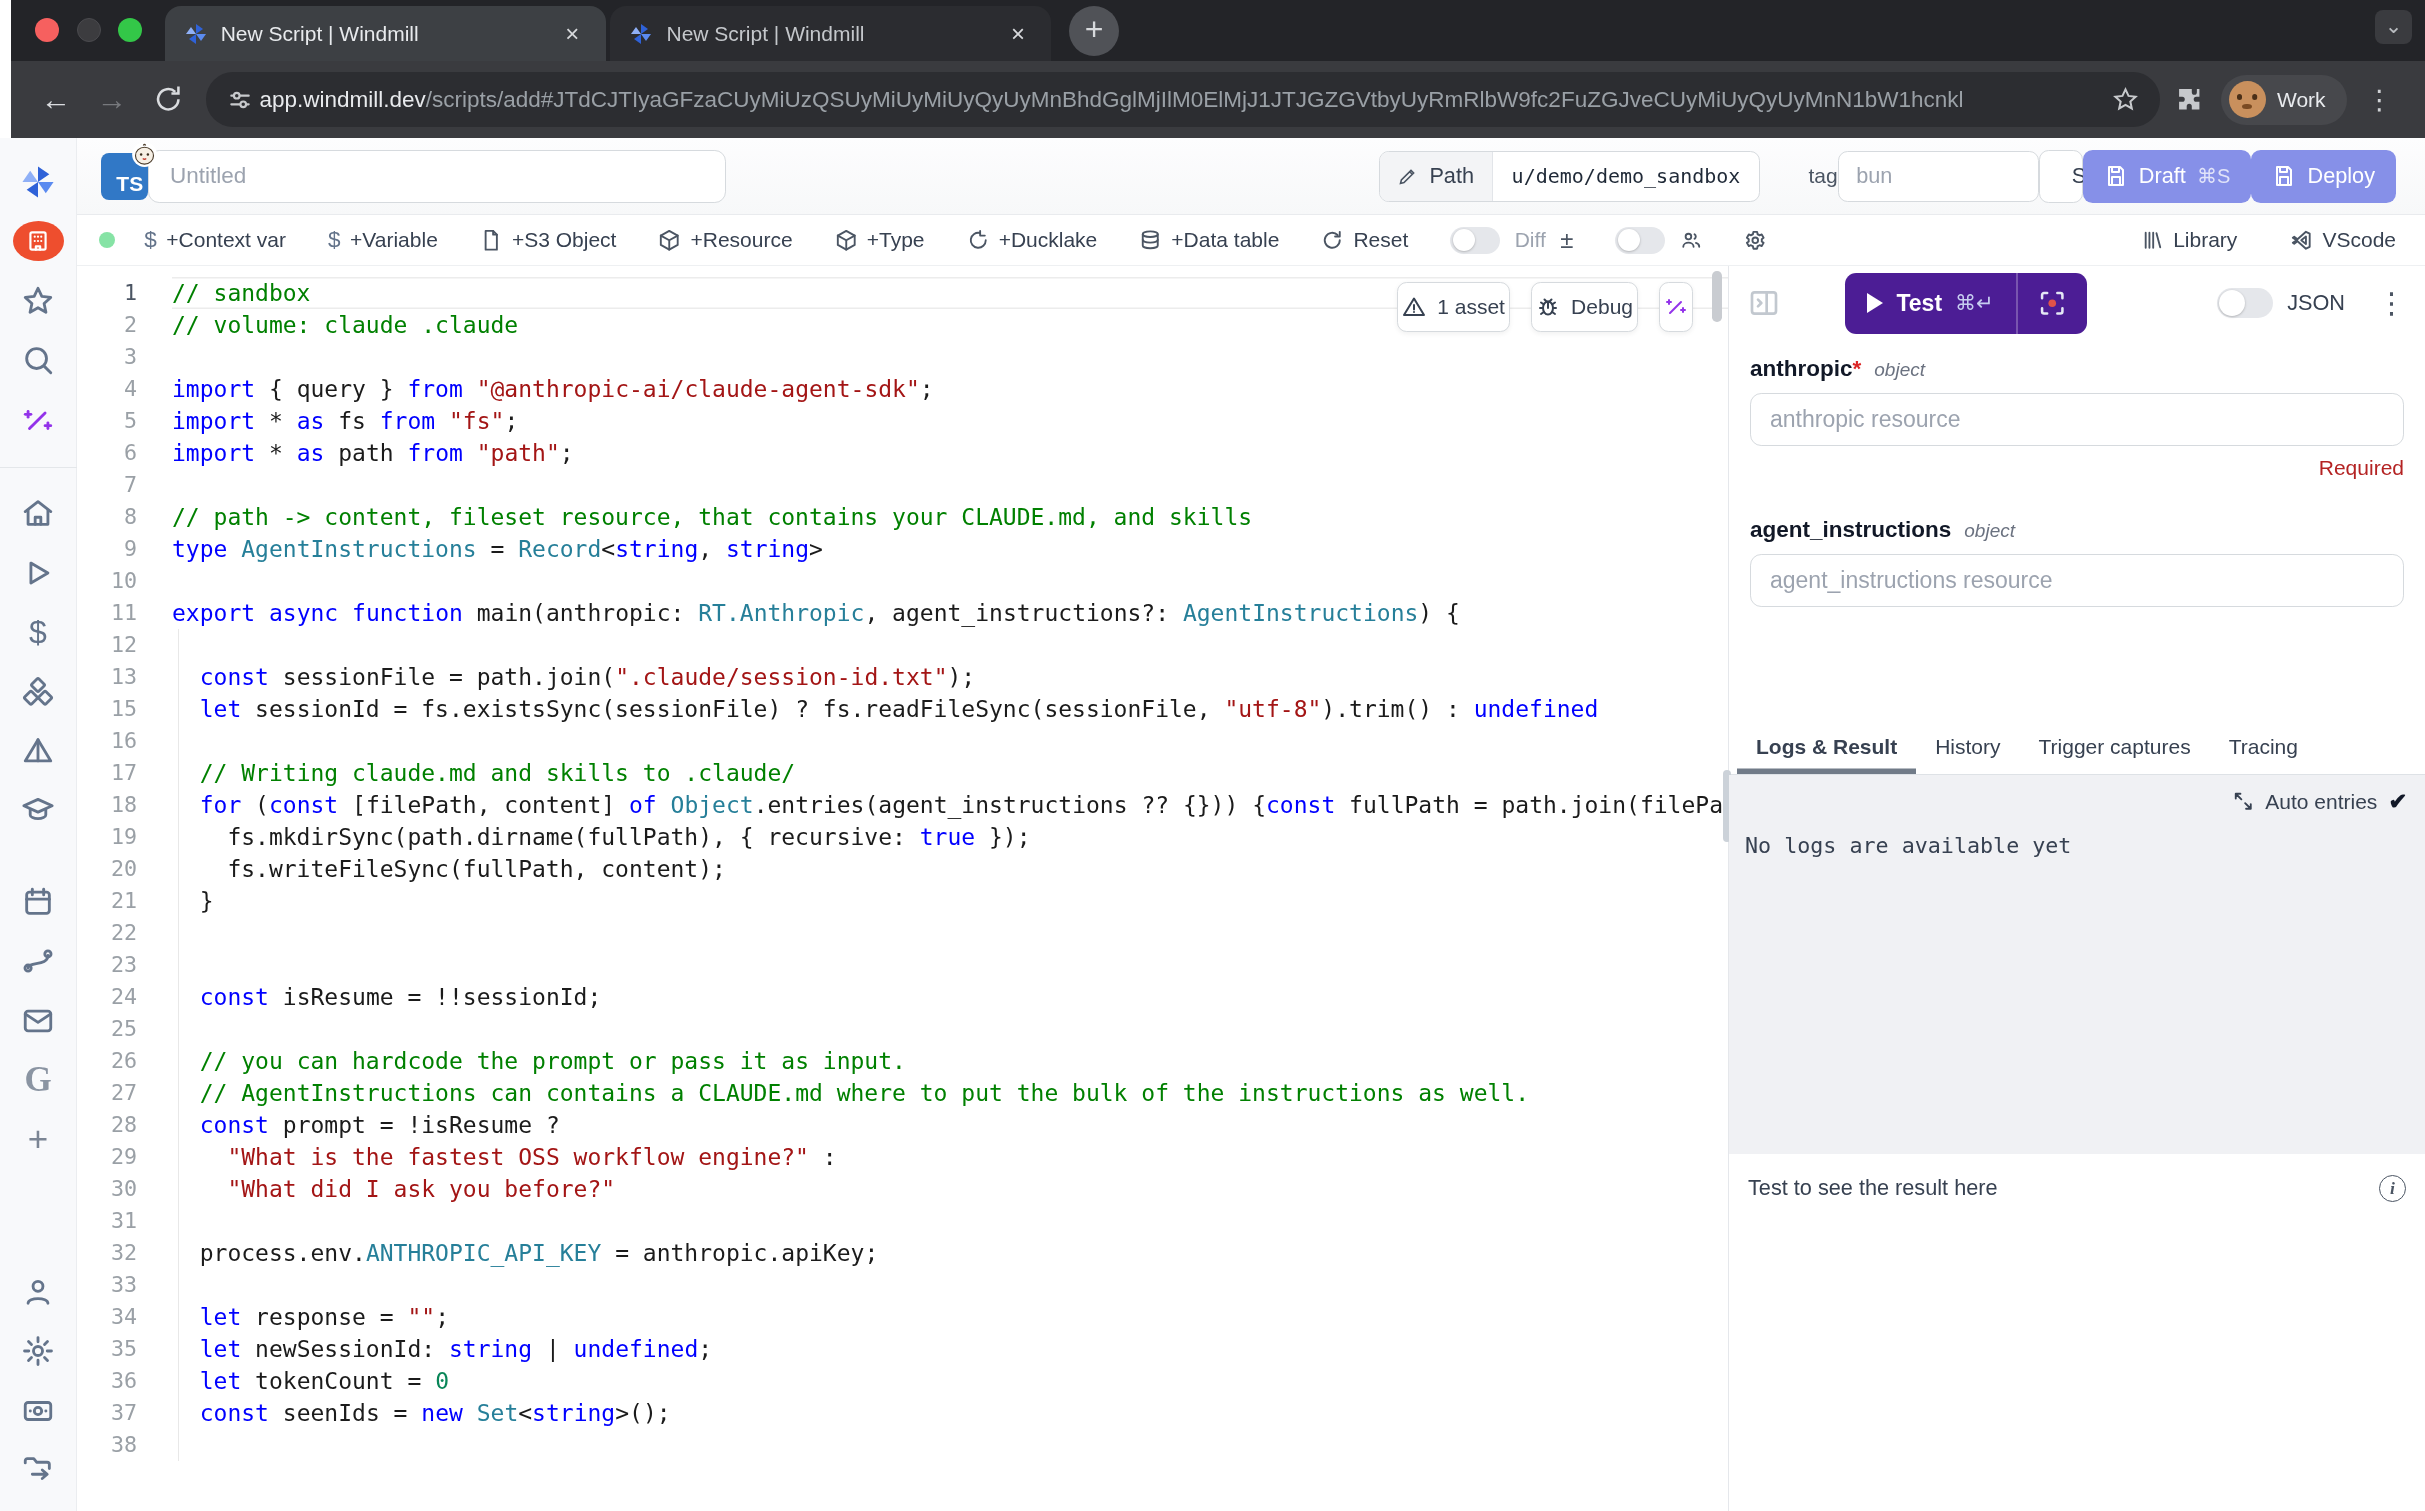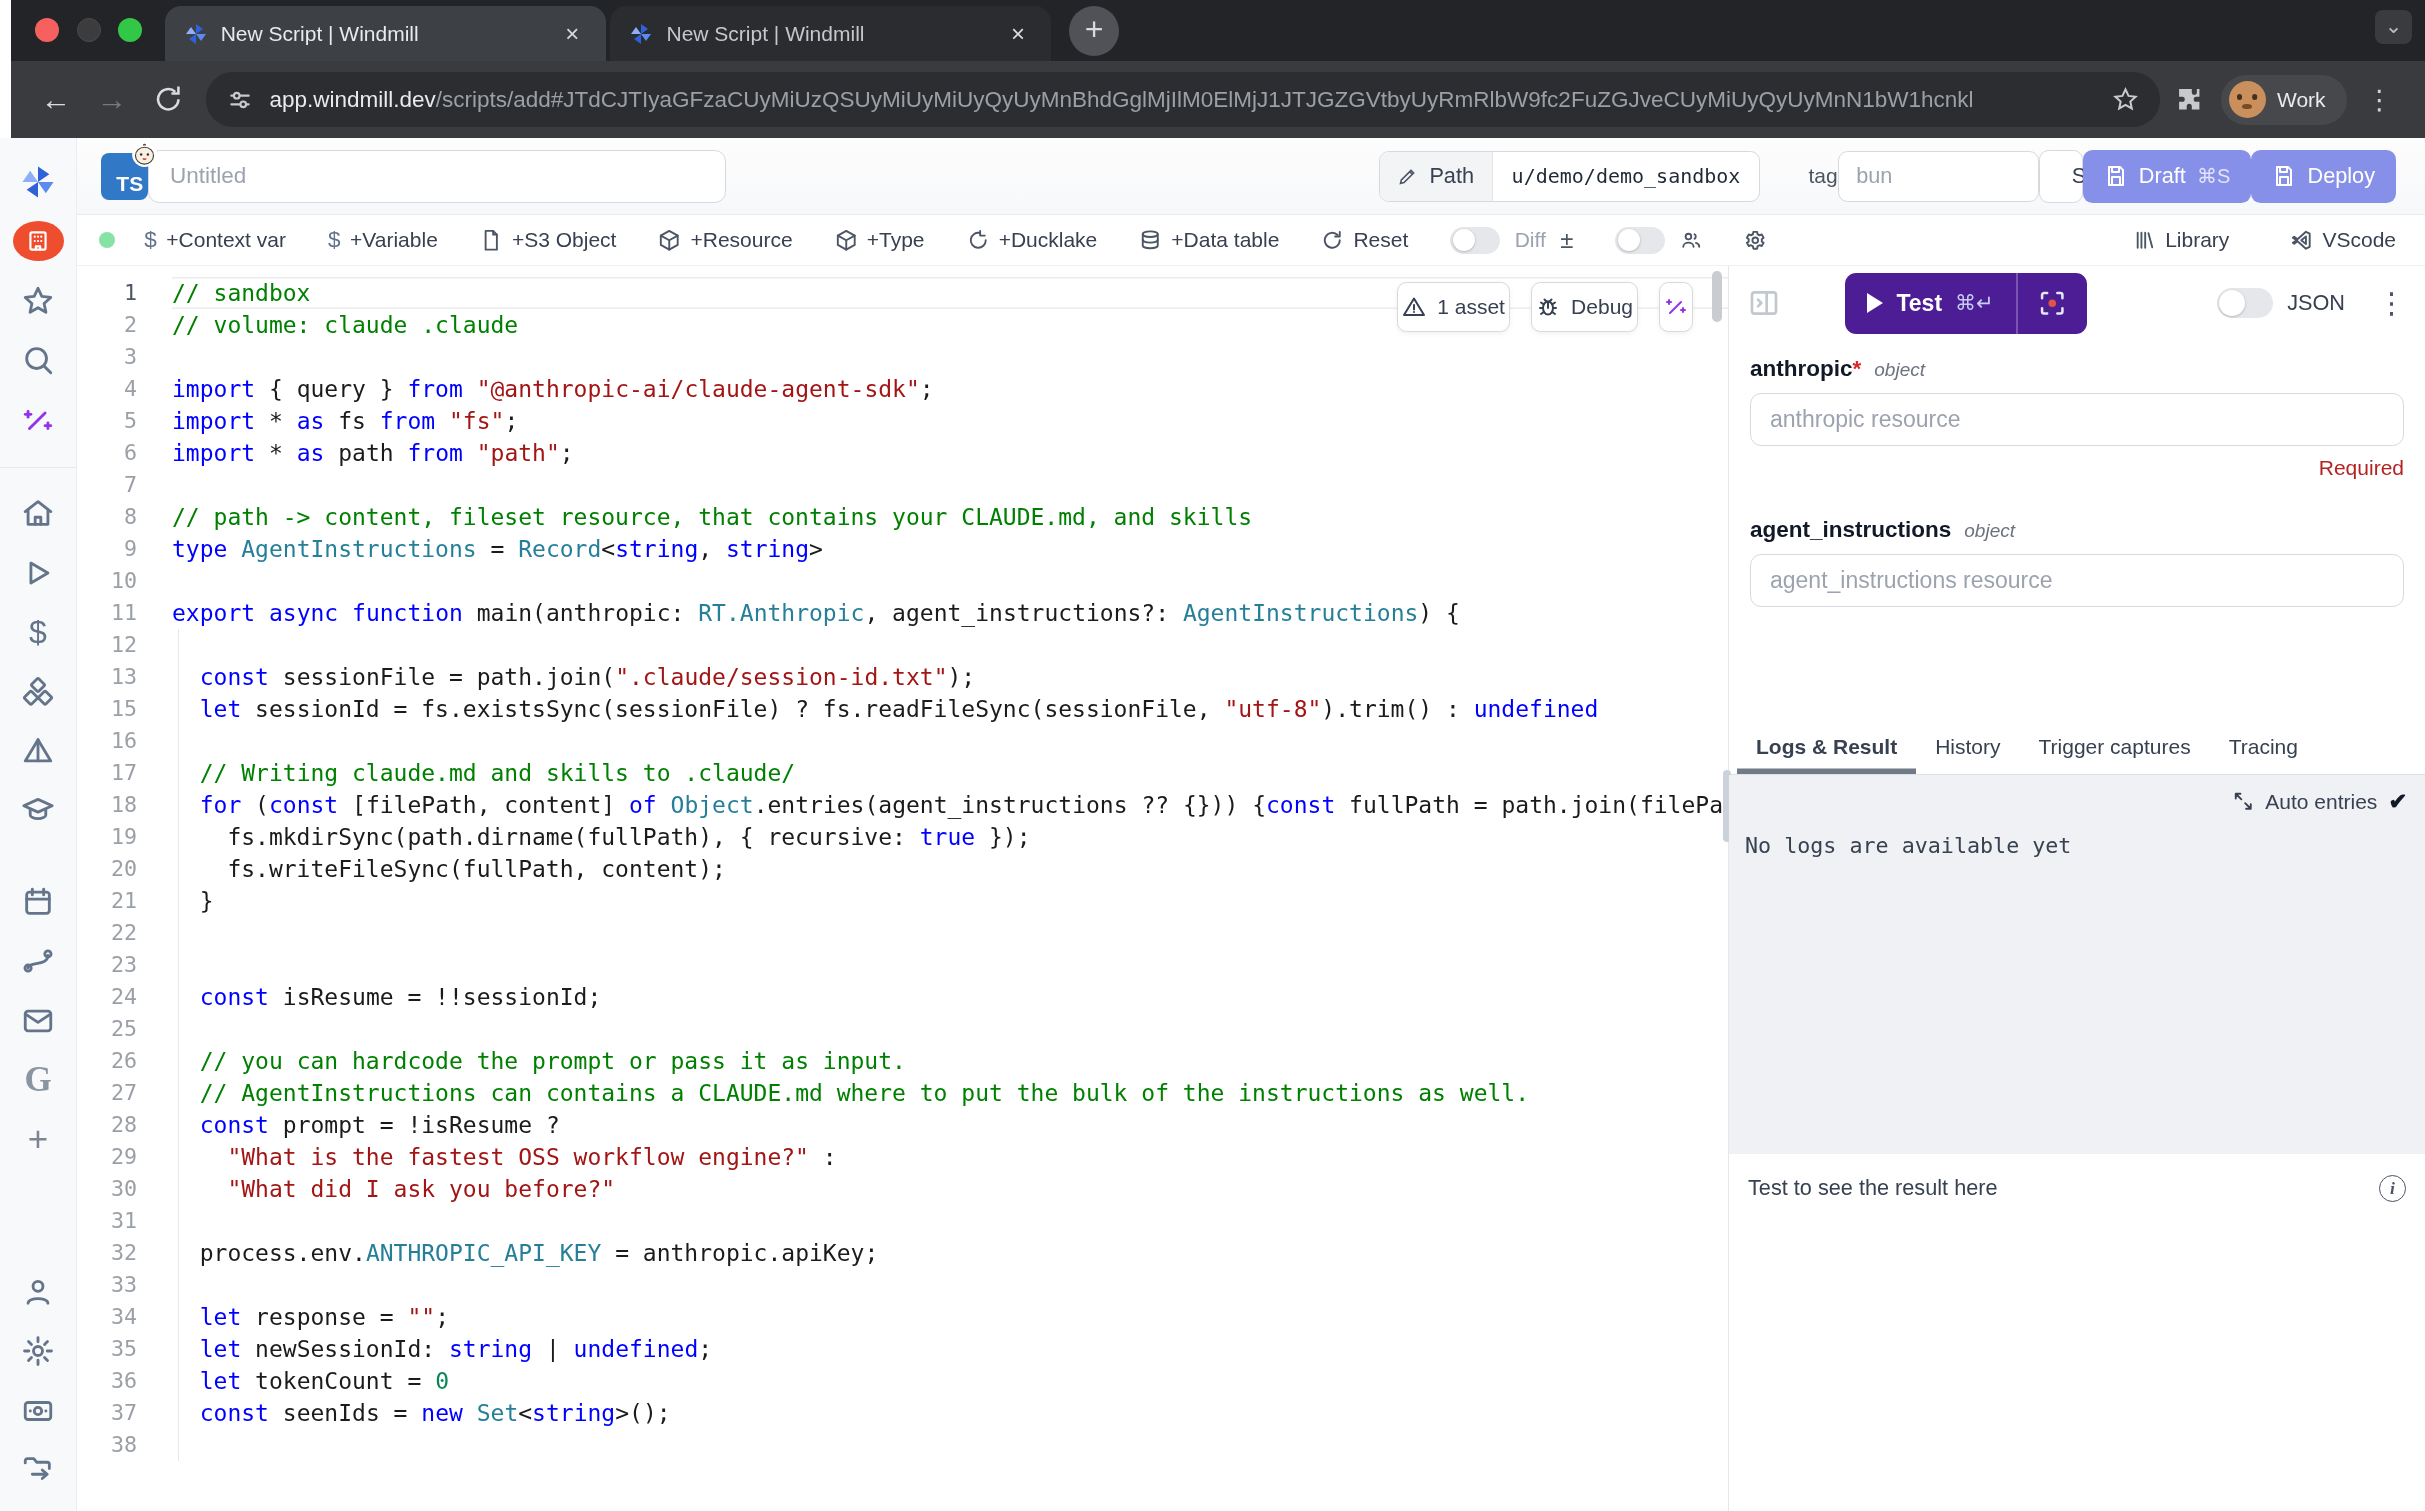--- a/index.html
+++ b/index.html
@@ -25,21 +25,21 @@
     text-align:center; border-radius:6.4px; }
   .newtab { width:50px; height:50px; border-radius:50%; background:#505257; color:#d7d9dc;
     font-size:32px; line-height:47px; text-align:center; margin:0 0 4.8px 17.6px; }
   .tabchevron { position:absolute; right:13px; top:9.6px; width:37px; height:34px; background:#3a3b3f;
     border-radius:8px; color:#b9bcc0; font-size:21px; text-align:center; line-height:32px; }
   .urlbar { height:77px; background:#3a3b3f; display:flex; align-items:center; padding:0 21px; gap:8px; }
   .navbtn { width:48px; height:48px; border-radius:50%; font-size:30.5px; color:#dadcdf;
     text-align:center; line-height:47px; }
   .navbtn.disabled { color:#77797d; }
   .omnibox { flex:1; height:55px; background:#2c2d31; border-radius:27px; display:flex;
-    align-items:center; padding:0 21px; gap:16px; margin:0 6.4px; overflow:hidden; }
+    align-items:center; padding:0 21px; gap:6px; margin:0 6.4px; overflow:hidden; }
   .urltext { font-size:22.5px; white-space:nowrap; overflow:hidden; }
   .urltext .domain { color:#e8eaed; }
   .urltext .rest { color:#9aa0a6; }
   .profile { display:flex; align-items:center; gap:11.2px; background:#47484c; border-radius:27px;
     height:50px; padding:0 21px 0 8px; margin-left:8px; }
   .avatar { width:37px; height:37px; border-radius:50%; background:#c9905d; position:relative; }
   .avatar:before { content:""; position:absolute; left:8px; top:13px; width:5.6px; height:5.6px;
     border-radius:50%; background:#4a2f18; box-shadow:15.2px 0 0 #4a2f18; }
   .avatar:after { content:""; position:absolute; left:13.6px; top:22.5px; width:9.6px; height:5.6px;
     border-radius:50%; background:#7a4a22; }
@@ -497,21 +497,21 @@
             <path d="M15.5 5.5a3 3 0 0 1 0 5 M17 14.8c2 .5 3.5 1.9 3.5 4.2"></path>
           </svg>
       </span>
       <span class="titem">
         <svg viewBox="0 0 24 24">
             <circle cx="12" cy="12" r="3"></circle>
           <path d="M19 12a7 7 0 0 0-.1-1.2l2-1.5-2-3.5-2.3 1a7 7 0 0 0-2.1-1.2L14 3h-4l-.5 2.6a7 7 0 0 0-2.1 1.2l-2.3-1-2 3.5 2 1.5A7 7 0 0 0 5 12c0 .4 0 .8.1 1.2l-2 1.5 2 3.5 2.3-1c.6.5 1.3.9 2.1 1.2L10 21h4l.5-2.6a7 7 0 0 0 2.1-1.2l2.3 1 2-3.5-2-1.5c.1-.4.1-.8.1-1.2Z"></path>
           </svg>
       </span>
       <span class="tright">
-        <span class="titem" style="margin:16px;">
+        <span class="titem" style="margin:8px;">
           <svg viewBox="0 0 24 24">
               <line x1="5" y1="4" x2="5" y2="20"></line>
               <line x1="9" y1="4" x2="9" y2="20"></line>
               <line x1="13" y1="4" x2="13" y2="20"></line>
               <line x1="16.5" y1="4.5" x2="20.5" y2="19.5"></line>
             </svg>
           <span>Library</span>
         </span>
         <span class="titem" style="margin:0;">
           <svg viewBox="0 0 24 24">

